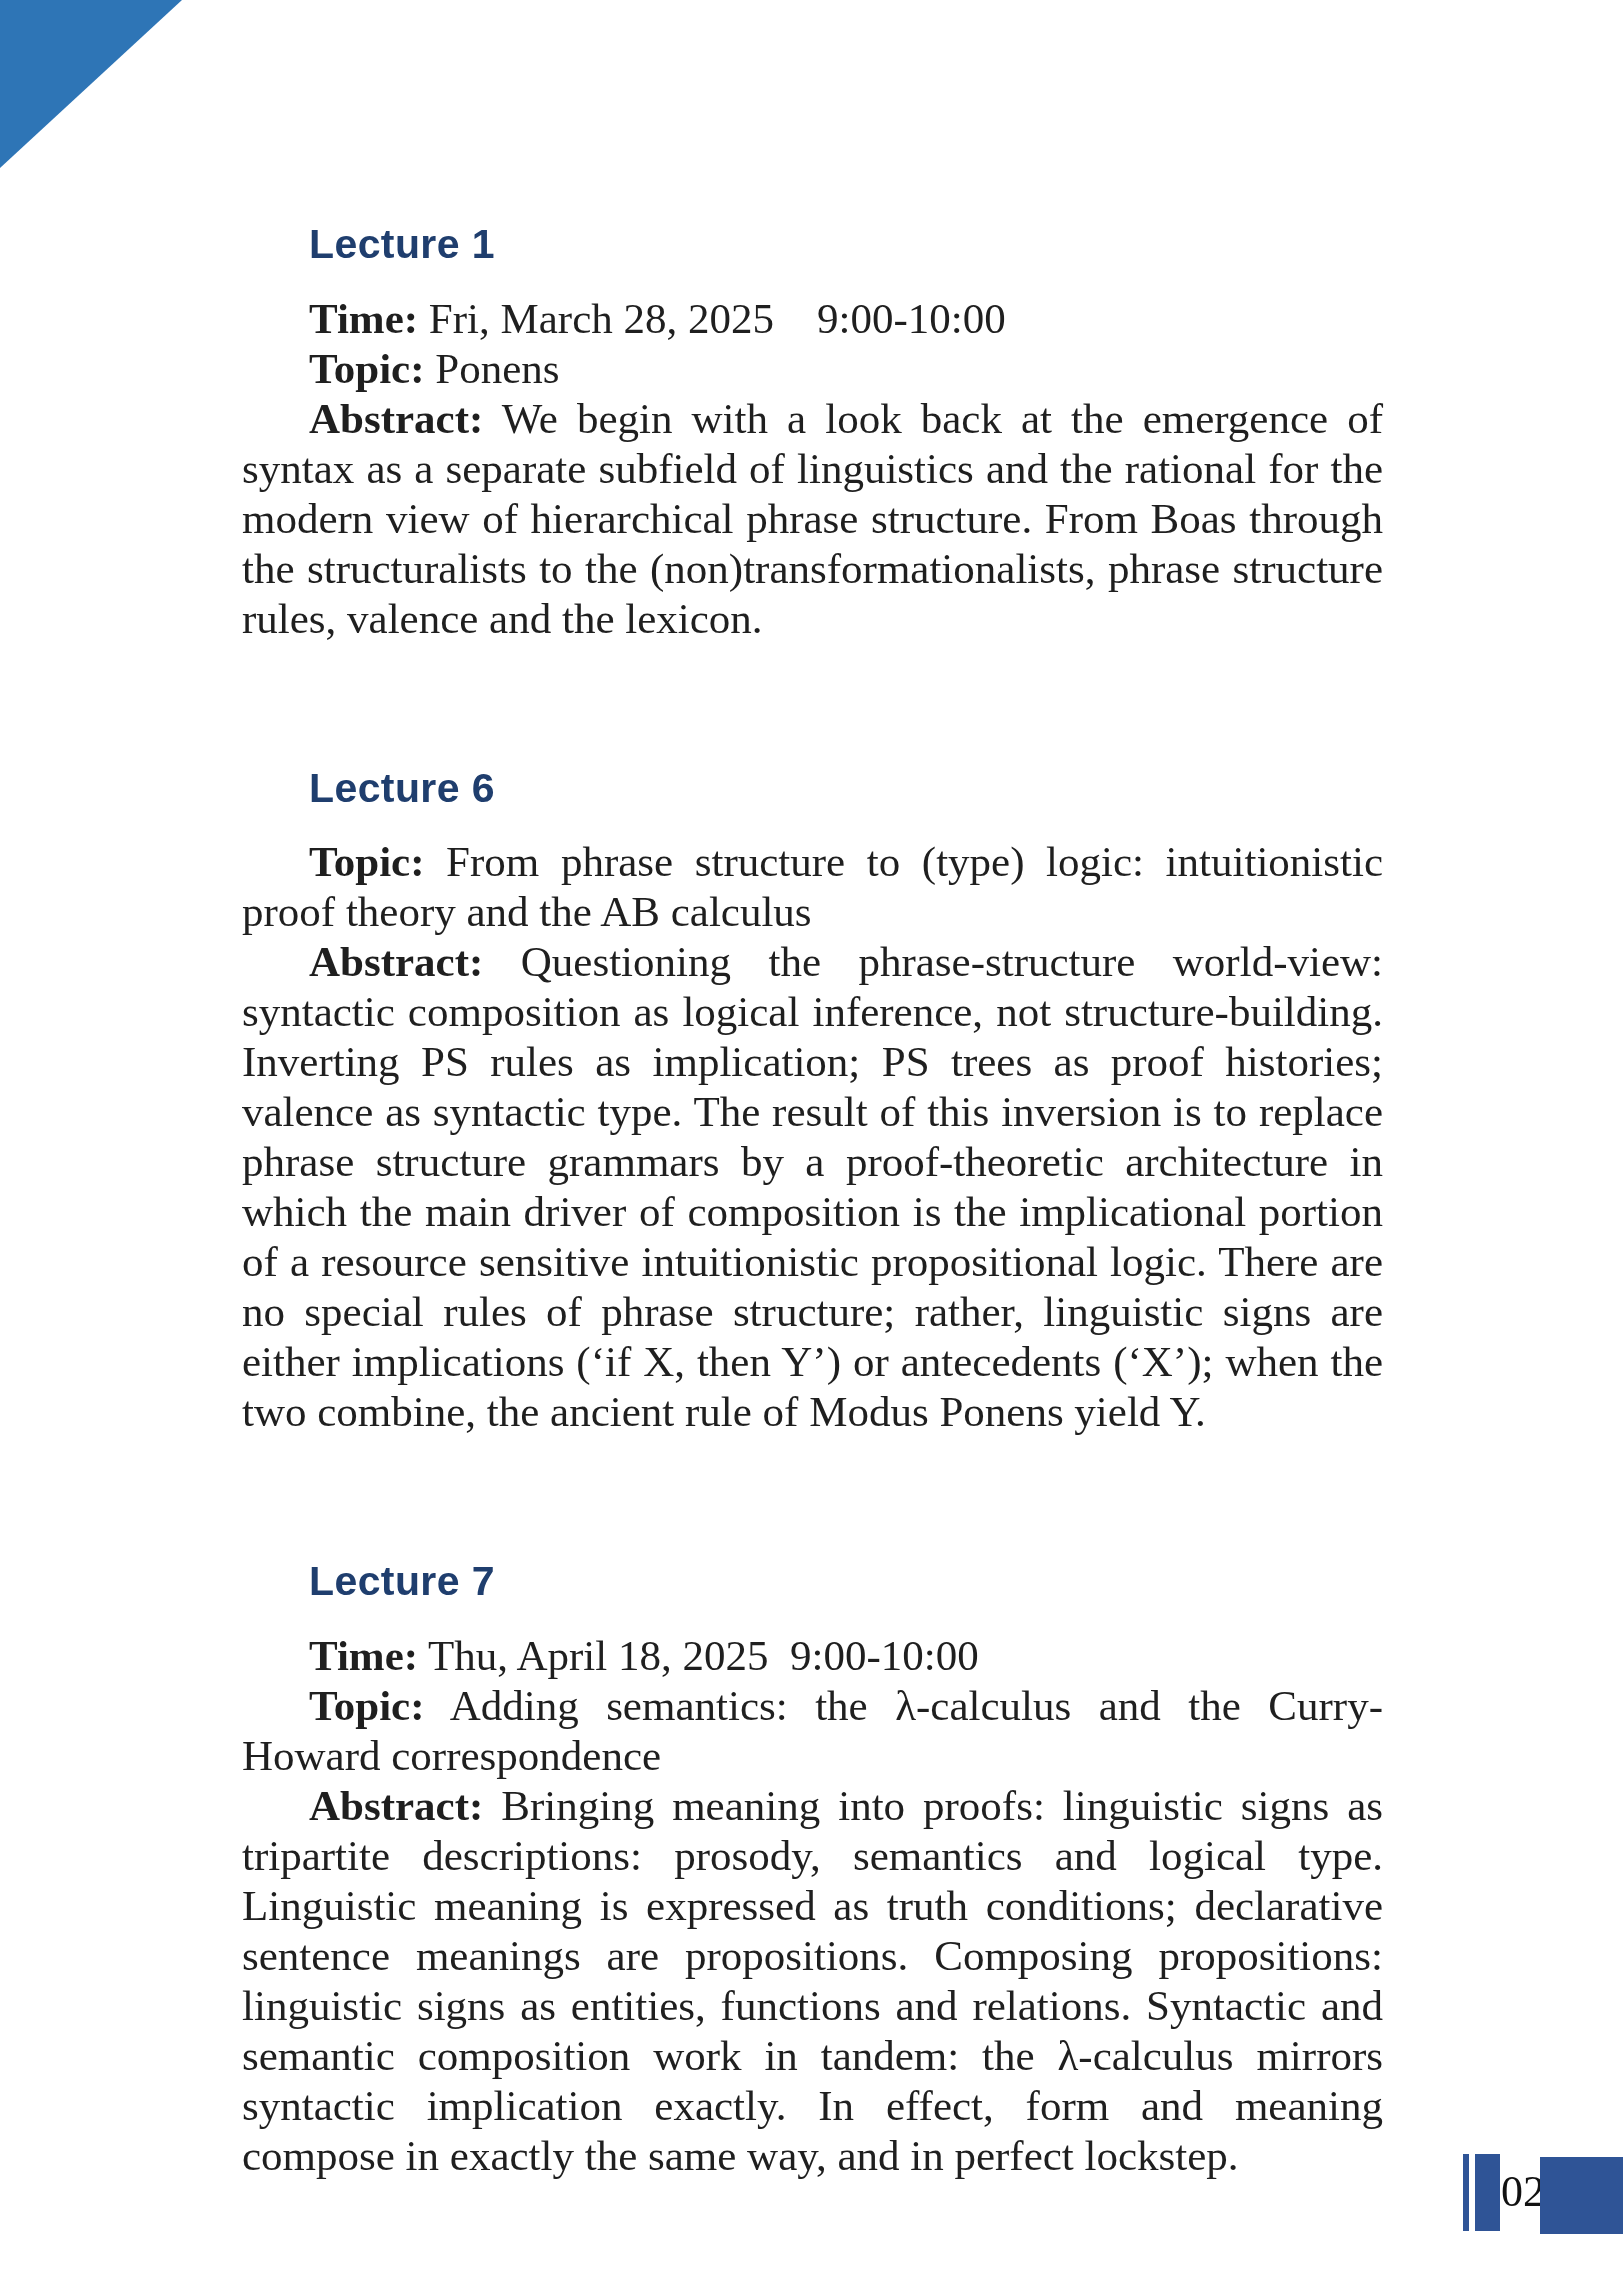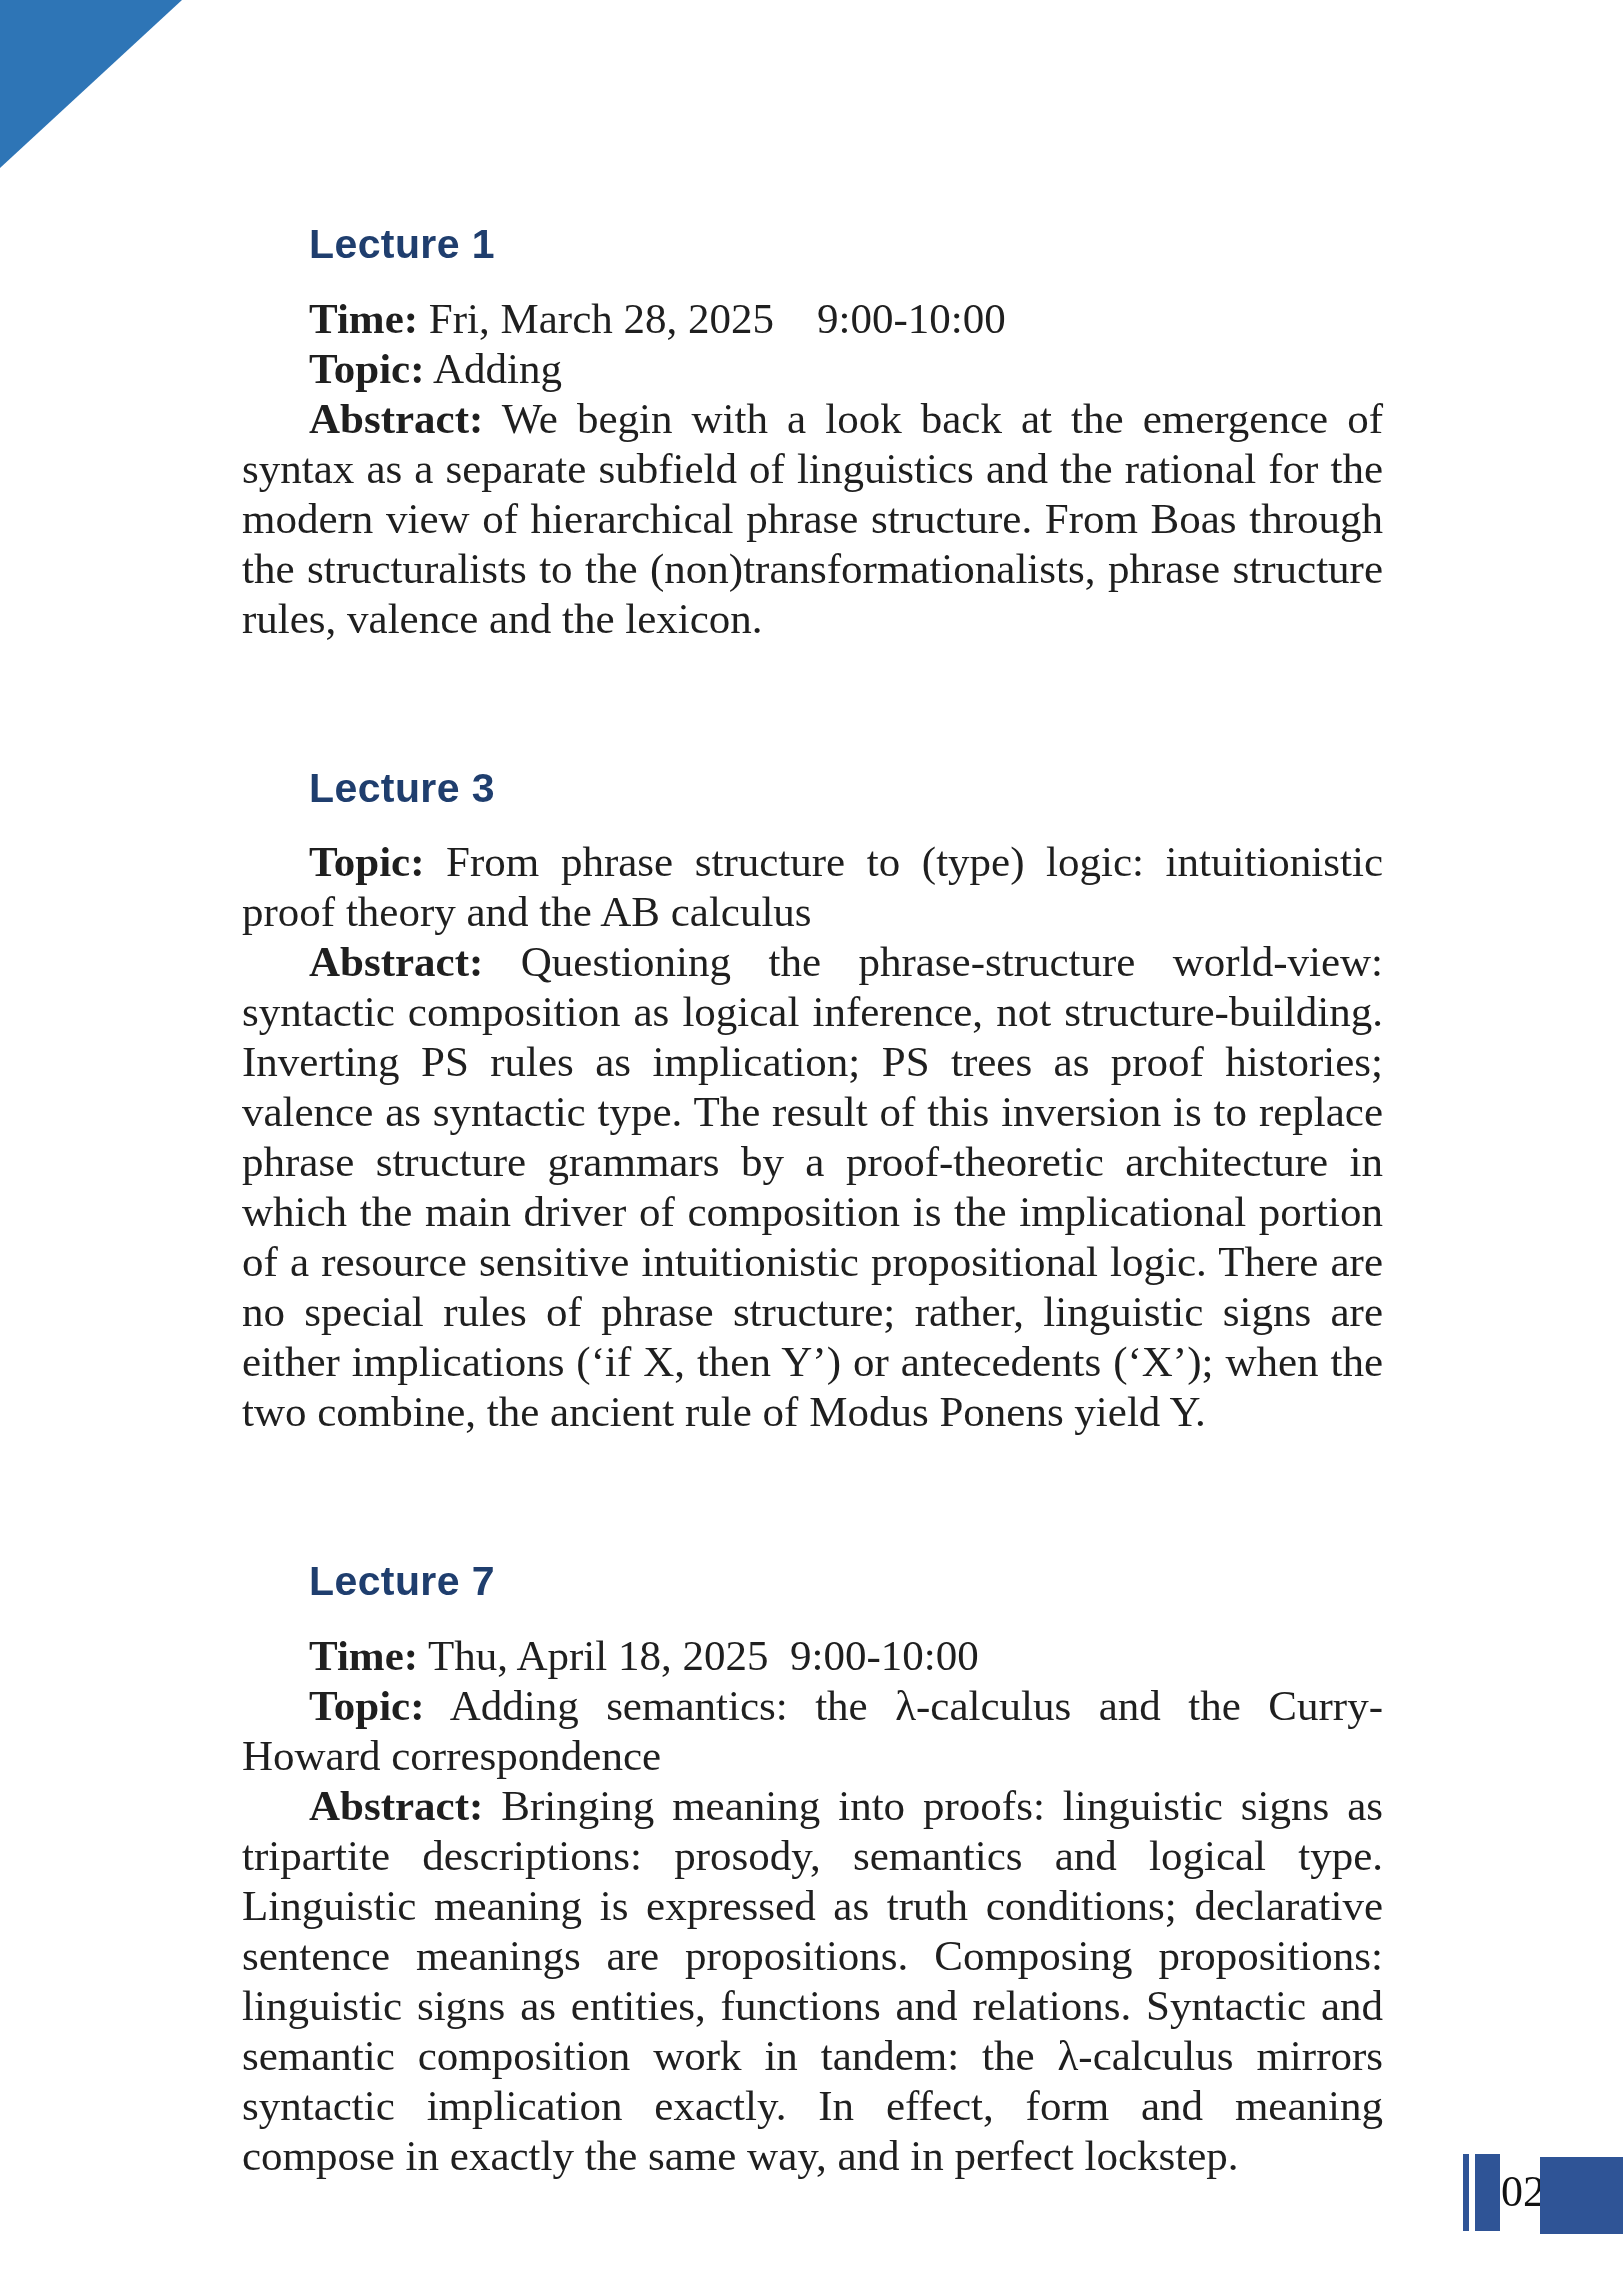--- a/index.html
+++ b/index.html
@@ -90,26 +90,26 @@
 
 <div class="page">
 
   <div class="corner-triangle"></div>
 
   <div class="content">
 
     <section class="lecture-section">
       <h2 class="lecture-title">Lecture 1</h2>
       <p class="para"><span class="label">Time:</span> <span class="pre-space">Fri, March 28, 2025    9:00-10:00</span></p>
-      <p class="para"><span class="label">Topic:</span> <span>Adding</span></p>
+      <p class="para"><span class="label">Topic:</span> <span>Ponens</span></p>
       <p class="para"><span class="label">Abstract:</span> <span>We begin with a look back at the emergence of syntax as a separate subfield of linguistics and the rational for the modern view of hierarchical phrase structure. From Boas through the structuralists to the (non)transformationalists, phrase structure rules, valence and the lexicon.</span></p>
     </section>
 
     <section class="lecture-section">
-      <h2 class="lecture-title">Lecture 3</h2>
+      <h2 class="lecture-title">Lecture 6</h2>
       <p class="para"><span class="label">Topic:</span> <span>From phrase structure to (type) logic: intuitionistic proof theory and the AB calculus</span></p>
       <p class="para"><span class="label">Abstract:</span> <span>Questioning the phrase-structure world-view: syntactic composition as logical inference, not structure-building. Inverting PS rules as implication; PS trees as proof histories; valence as syntactic type. The result of this inversion is to replace phrase structure grammars by a proof-theoretic architecture in which the main driver of composition is the implicational portion of a resource sensitive intuitionistic propositional logic. There are no special rules of phrase structure; rather, linguistic signs are either implications (‘if X, then Y’) or antecedents (‘X’); when the two combine, the ancient rule of Modus Ponens yield Y.</span></p>
     </section>
 
     <section class="lecture-section">
       <h2 class="lecture-title">Lecture 7</h2>
       <p class="para"><span class="label">Time:</span> <span class="pre-space">Thu, April 18, 2025  9:00-10:00</span></p>
       <p class="para"><span class="label">Topic:</span> <span>Adding semantics: the λ-calculus and the Curry-Howard correspondence</span></p>
       <p class="para"><span class="label">Abstract:</span> <span>Bringing meaning into proofs: linguistic signs as tripartite descriptions: prosody, semantics and logical type. Linguistic meaning is expressed as truth conditions; declarative sentence meanings are propositions. Composing propositions: linguistic signs as entities, functions and relations. Syntactic and semantic composition work in tandem: the λ-calculus mirrors syntactic implication exactly. In effect, form and meaning compose in exactly the same way, and in perfect lockstep.</span></p>
     </section>

